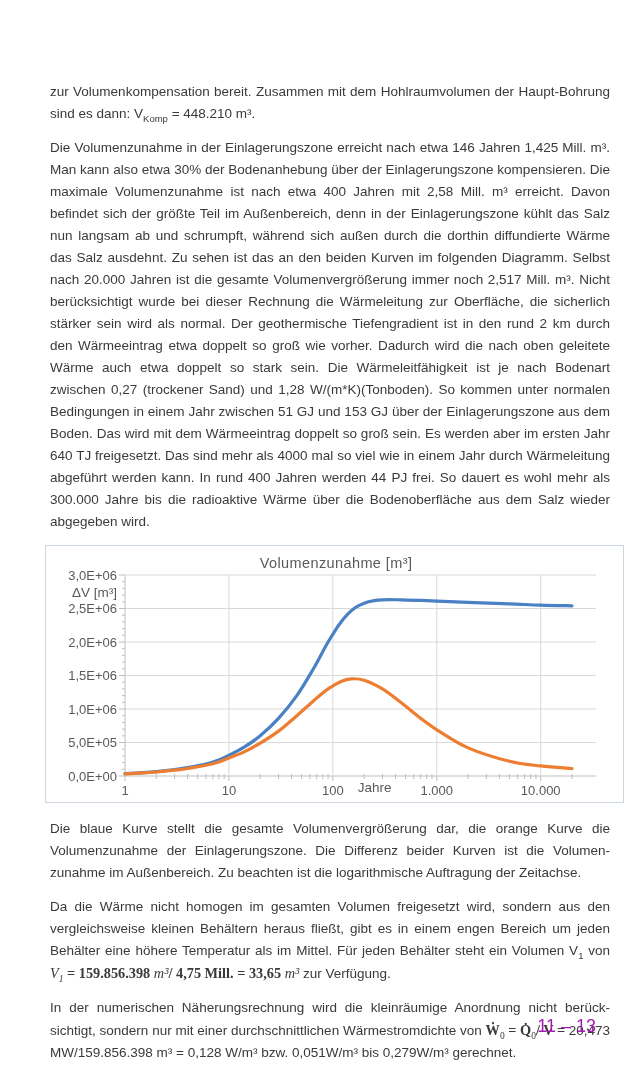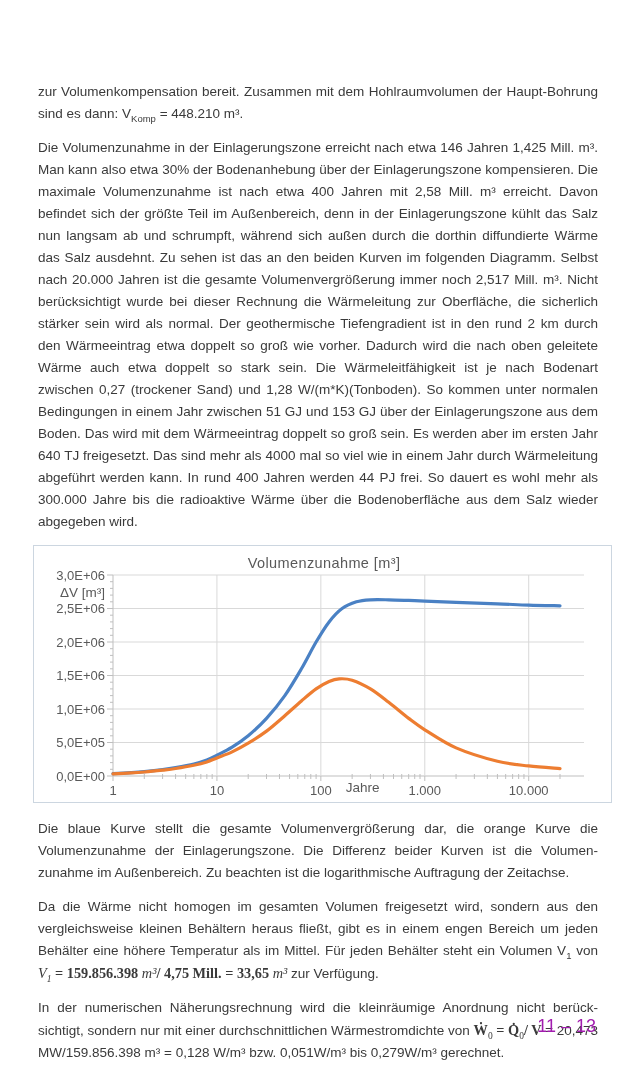--- a/index.html
+++ b/index.html
@@ -1,19 +1,19 @@
 <!DOCTYPE html>
 <html lang="de"><head>
 <meta charset="utf-8">
 <style>
   html,body{margin:0;padding:0;background:#ffffff;}
   body{width:636px;height:1080px;position:relative;overflow:hidden;
        font-family:"Liberation Sans",sans-serif;color:#3a3a3a;}
   .page{position:absolute;inset:0;background:#ffffff;}
-  .content{position:absolute;left:38px;top:81px;width:560px;}
+  .content{position:absolute;left:50px;top:81px;width:560px;}
   p.para{margin:0 0 12px 0;font-size:13.5px;line-height:22px;text-align:justify;}
   p.para sub{font-size:9.5px;line-height:0;}
   .seg-r{font-family:"Liberation Serif",serif;font-size:14.3px;font-weight:bold;}
   .seg-i{font-family:"Liberation Serif",serif;font-style:italic;font-size:14.3px;}
   sub.seg-rsub{font-family:"Liberation Serif",serif;font-size:10px;}
   sub.seg-isub{font-family:"Liberation Serif",serif;font-style:italic;font-size:10px;}
   .figure{width:577px;height:256px;border:1px solid #ccd6e0;margin:11px 0 15px -5px;
           position:relative;background:#ffffff;}
   .figure svg{display:block;}
   .page-number{position:absolute;top:1016px;right:40px;font-size:18px;color:#a21caf;}

